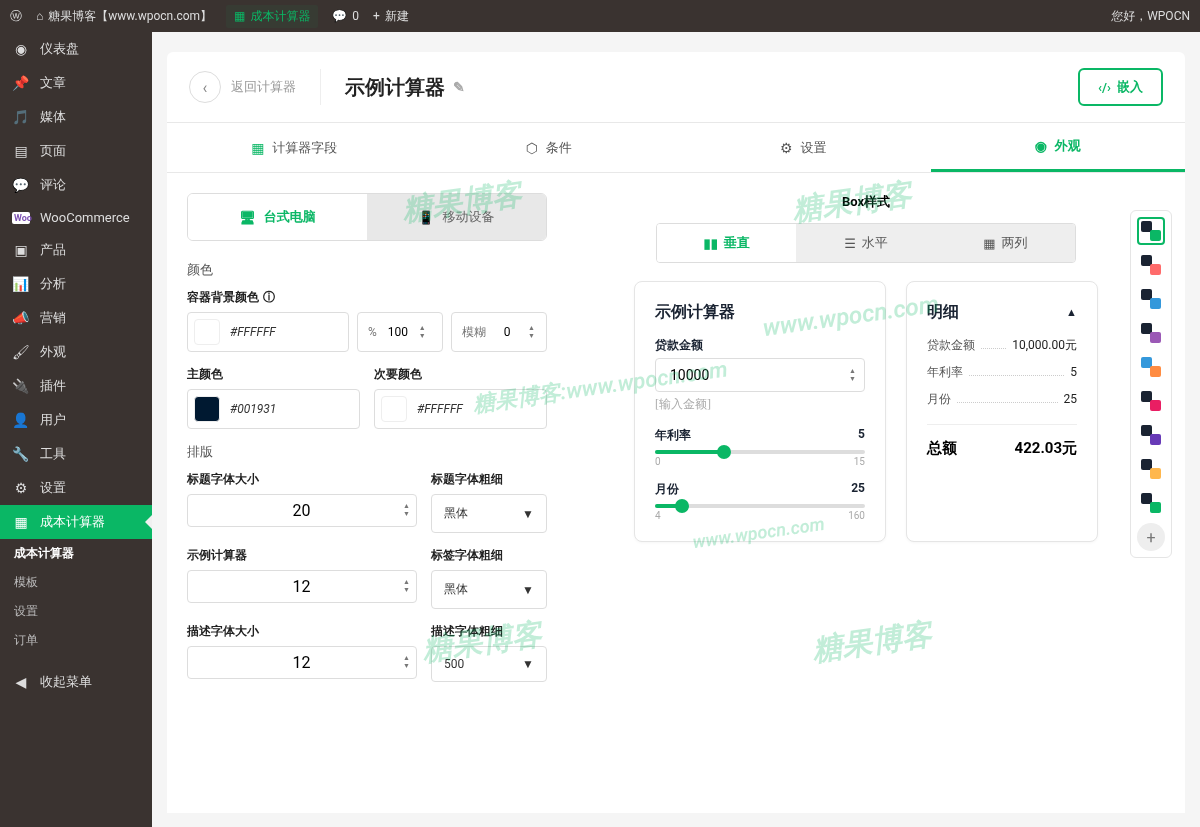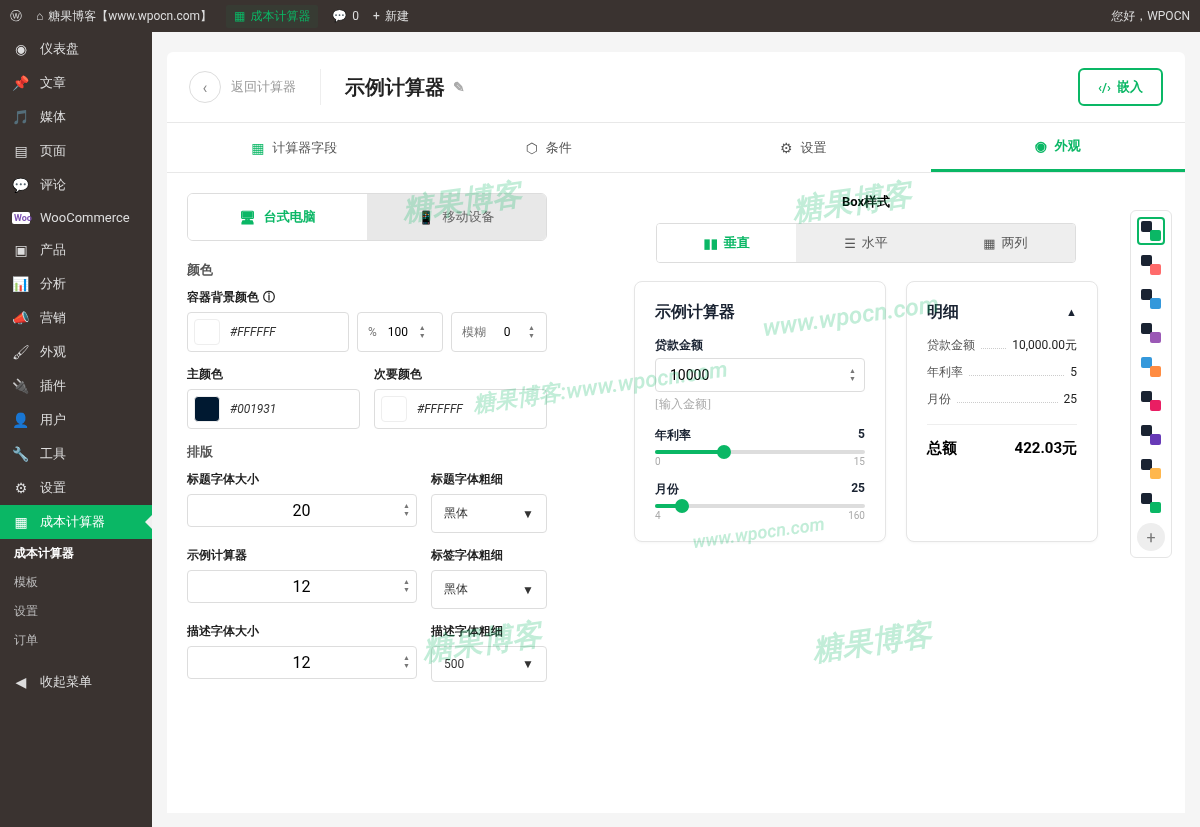--- a/index.html
+++ b/index.html
@@ -41,21 +41,21 @@
 .tab .icon { font-size: 14px; }
 
 .content { background: #fff; display: flex; padding: 20px; gap: 20px; height: 640px; }
 
 .left-panel { width: 360px; }
 .device-toggle { display: flex; border: 1px solid #ddd; border-radius: 6px; overflow: hidden; margin-bottom: 20px; }
 .device-btn { flex: 1; padding: 14px 0; text-align: center; font-size: 13px; cursor: pointer; display: flex; align-items: center; justify-content: center; gap: 8px; }
 .device-btn.active { background: #fff; color: #0ab765; font-weight: 600; }
 .device-btn:not(.active) { background: #e8e8e8; color: #666; }
 
-.section-title { font-size: 13px; color: #555; font-weight: 700; margin: 14px 0 10px; }
+.section-title { font-size: 13px; color: #555; font-weight: 400; margin: 14px 0 10px; }
 .field-row { display: flex; gap: 14px; margin-bottom: 14px; }
 .field { flex: 1; }
 .field-label { font-size: 12px; font-weight: 700; color: #222; margin-bottom: 6px; display: flex; align-items: center; gap: 4px; }
 .color-input { display: flex; align-items: center; border: 1px solid #ddd; border-radius: 4px; padding: 6px; gap: 10px; }
 .swatch { width: 26px; height: 26px; border-radius: 4px; border: 1px solid #eee; }
 .color-val { font-size: 12px; color: #333; font-style: italic; }
 .pct-input { display: flex; align-items: center; border: 1px solid #ddd; border-radius: 4px; padding: 6px 4px 6px 10px; gap: 6px; font-size: 12px; color: #777; width: 86px; }
 .num-field { border: none; outline: none; width: 30px; text-align: center; font-size: 12px; }
 .spinner { display: flex; flex-direction: column; gap: 1px; }
 .spinner span { font-size: 7px; color: #777; line-height: 7px; cursor: pointer; }

